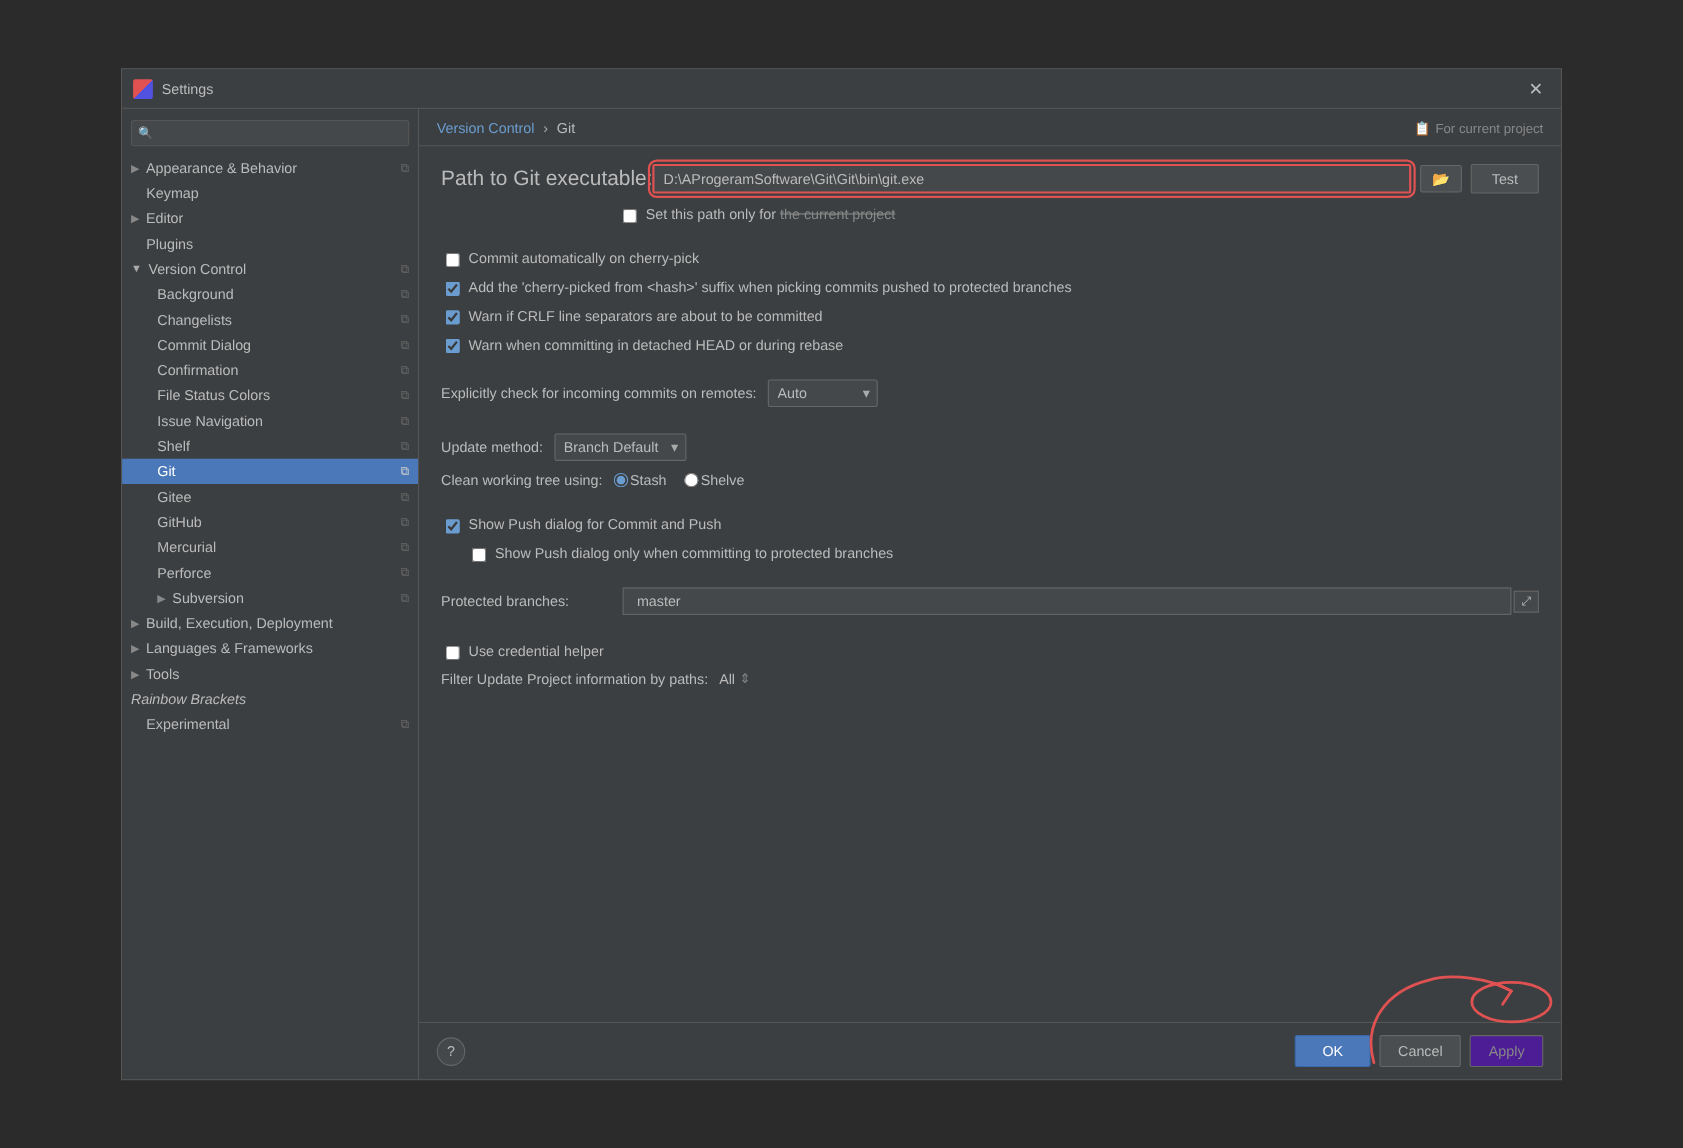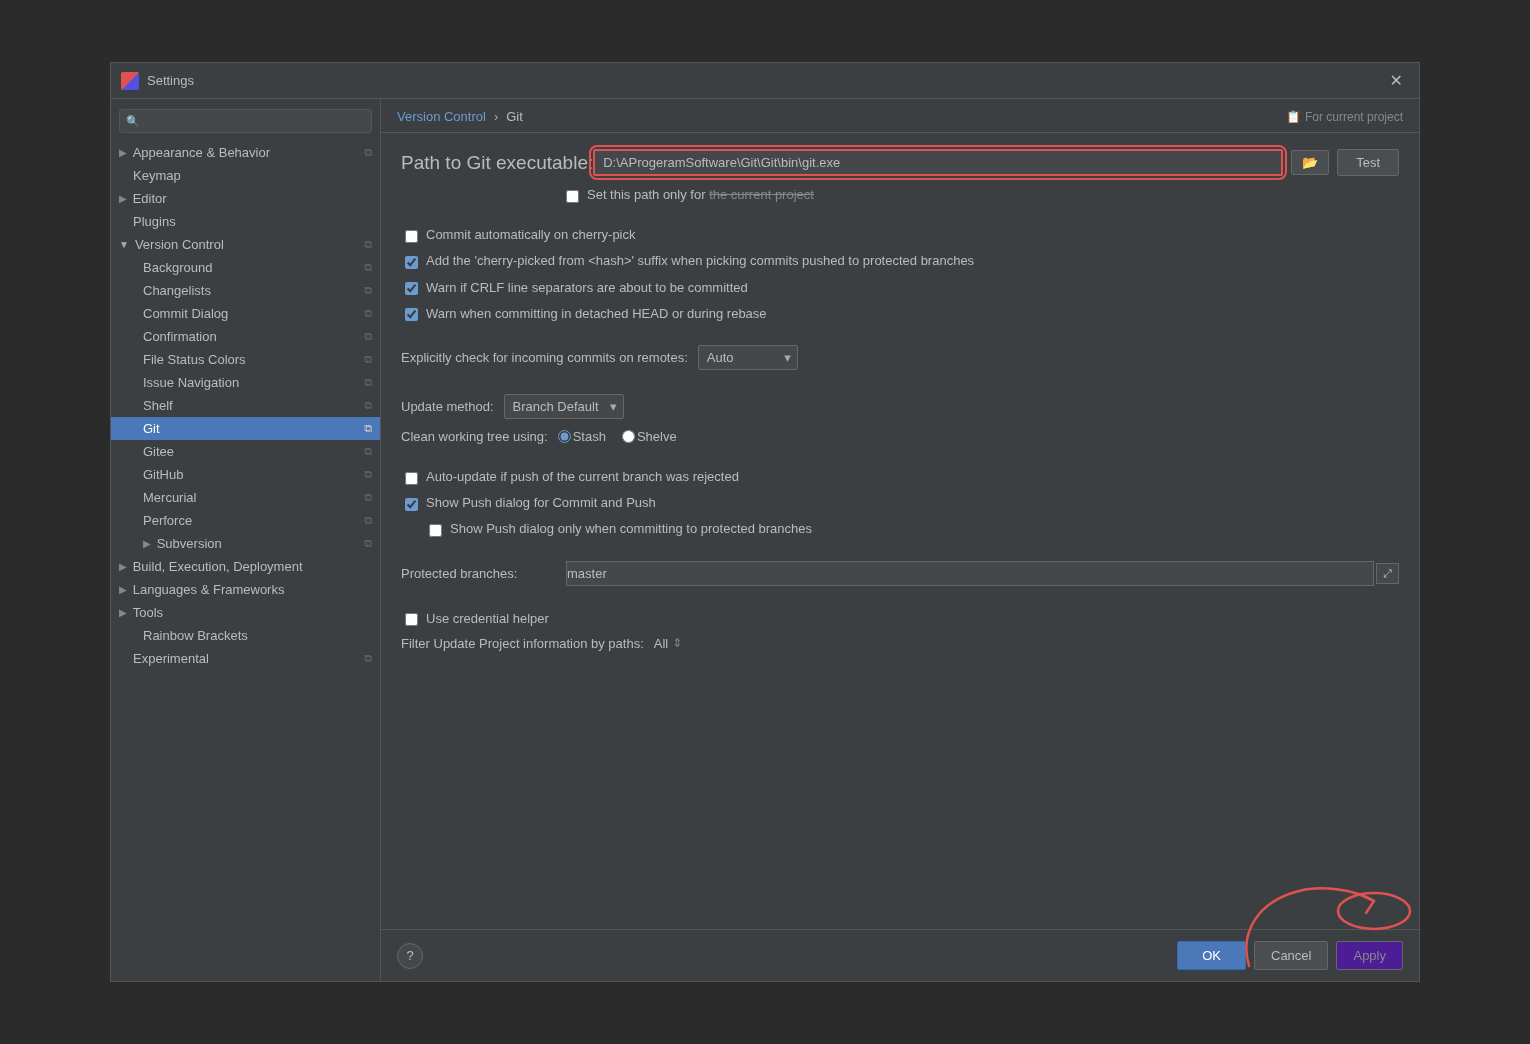--- a/index.html
+++ b/index.html
@@ -293,21 +293,21 @@
       color: #bbbbbb;
       font-size: 13px;
       margin-right: 10px;
       min-width: 155px;
     }
     .protected-branches-input {
       flex: 1;
       background: #45484a;
       border: 1px solid #666;
       color: #bbbbbb;
-      padding: 4px 0;
+      padding: 4px 12px;
       font-size: 13px;
       outline: none;
     }
     .expand-btn {
       background: #45484a;
       border: 1px solid #666;
       color: #bbbbbb;
       padding: 3px 6px;
       cursor: pointer;
       font-size: 11px;
@@ -517,21 +517,21 @@
       <div class="sidebar-item parent">
         <span class="arrow">▶</span>
         <span>Languages &amp; Frameworks</span>
       </div>
 
       <div class="sidebar-item parent">
         <span class="arrow">▶</span>
         <span>Tools</span>
       </div>
 
-      <div class="sidebar-item parent" style="padding-left:32px;">
+      <div class="sidebar-item parent" style="padding-left:8px;font-style:italic;">
         <span>Rainbow Brackets</span>
       </div>
 
       <div class="sidebar-item parent" style="padding-left:22px;">
         <span>Experimental</span>
         <span class="copy-icon">⧉</span>
       </div>
     </div>
 
     <div class="right-panel">
@@ -624,24 +624,20 @@
             </label>
             <label class="radio-option">
               <input type="radio" name="clean-tree" style="">
               <span>Shelve</span>
             </label>
           </div>
         </div>
 
         <div class="section-gap"></div>
 
-        <div class="checkbox-row">
-          <input type="checkbox" id="cb-auto-update" style="">
-          <label class="checkbox-label" for="cb-auto-update">Auto-update if push of the current branch was rejected</label>
-        </div>
 
         <div class="checkbox-row">
           <input type="checkbox" id="cb-show-push" checked="" style="">
           <label class="checkbox-label" for="cb-show-push">Show Push dialog for Commit and Push</label>
         </div>
 
         <div class="checkbox-row" style="padding-left:28px;">
           <input type="checkbox" id="cb-show-push-protected" style="">
           <label class="checkbox-label" for="cb-show-push-protected">Show Push dialog only when committing to protected branches</label>
         </div>

